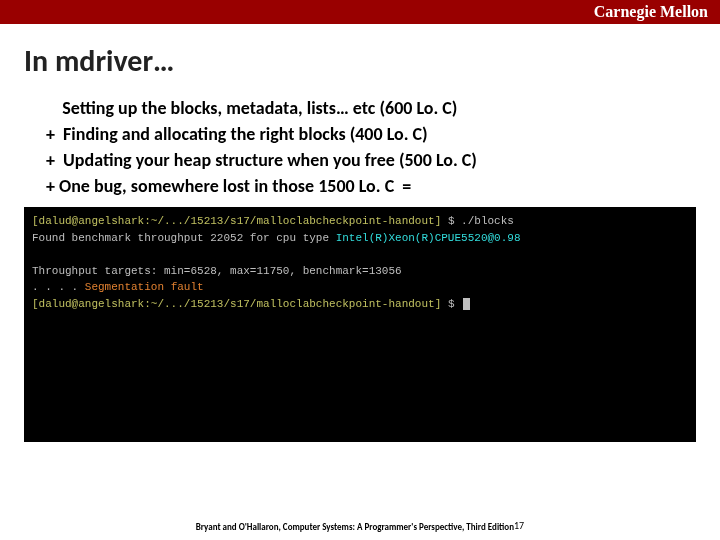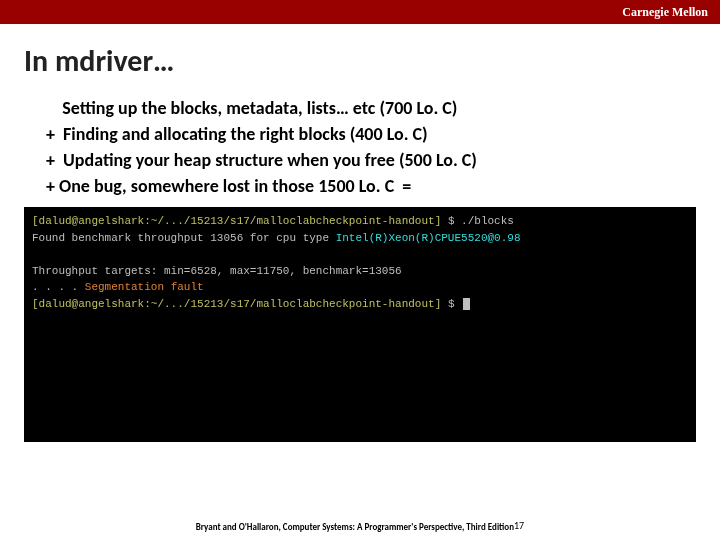--- a/index.html
+++ b/index.html
@@ -17,21 +17,21 @@
     width: 100%;
     display: flex;
     justify-content: flex-end;
     align-items: center;
     padding-right: 12px;
   }
   .brand {
     color: #fff;
     font-family: Georgia, 'Times New Roman', serif;
     font-weight: bold;
-    font-size: 12px;
+    font-size: 16px;
   }
   .title {
     font-size: 30px;
     font-weight: bold;
     color: #222;
     margin: 18px 0 16px 24px;
   }
   .bullets {
     margin-left: 46px;
     margin-right: 30px;
@@ -82,28 +82,28 @@
 </head>
 <body>
 
 <div class="header-band">
   <span class="brand">Carnegie Mellon</span>
 </div>
 
 <h1 class="title">In mdriver…</h1>
 
 <div class="bullets">
-  <div class="line">    Setting up the blocks, metadata, lists… etc (700 Lo. C)</div>
+  <div class="line">    Setting up the blocks, metadata, lists… etc (600 Lo. C)</div>
   <div class="line">+  Finding and allocating the right blocks (400 Lo. C)</div>
   <div class="line">+  Updating your heap structure when you free (500 Lo. C)</div>
   <div class="line">+ One bug, somewhere lost in those 1500 Lo. C  =</div>
 </div>
 
 <div class="terminal"><span class="prompt">[dalud@angelshark:~/.../15213/s17/malloclabcheckpoint-handout]</span><span class="gray"> $ ./blocks</span>
-<span class="gray">Found benchmark throughput 13056 for cpu type </span><span class="cyan">Intel(R)Xeon(R)CPUE5520@0.98</span>
+<span class="gray">Found benchmark throughput 22052 for cpu type </span><span class="cyan">Intel(R)Xeon(R)CPUE5520@0.98</span>
 <span> </span>
 <span class="gray">Throughput targets: min=6528, max=11750, benchmark=13056</span>
 <span class="gray">. . . . </span><span class="orange">Segmentation fault</span>
 <span class="prompt">[dalud@angelshark:~/.../15213/s17/malloclabcheckpoint-handout]</span><span class="gray"> $ </span><span class="cursor"></span></div>
 
 <div class="footer">
   <span class="attr">Bryant and O'Hallaron, Computer Systems: A Programmer's Perspective, Third Edition</span>
   <span class="page">17</span>
 </div>
 

